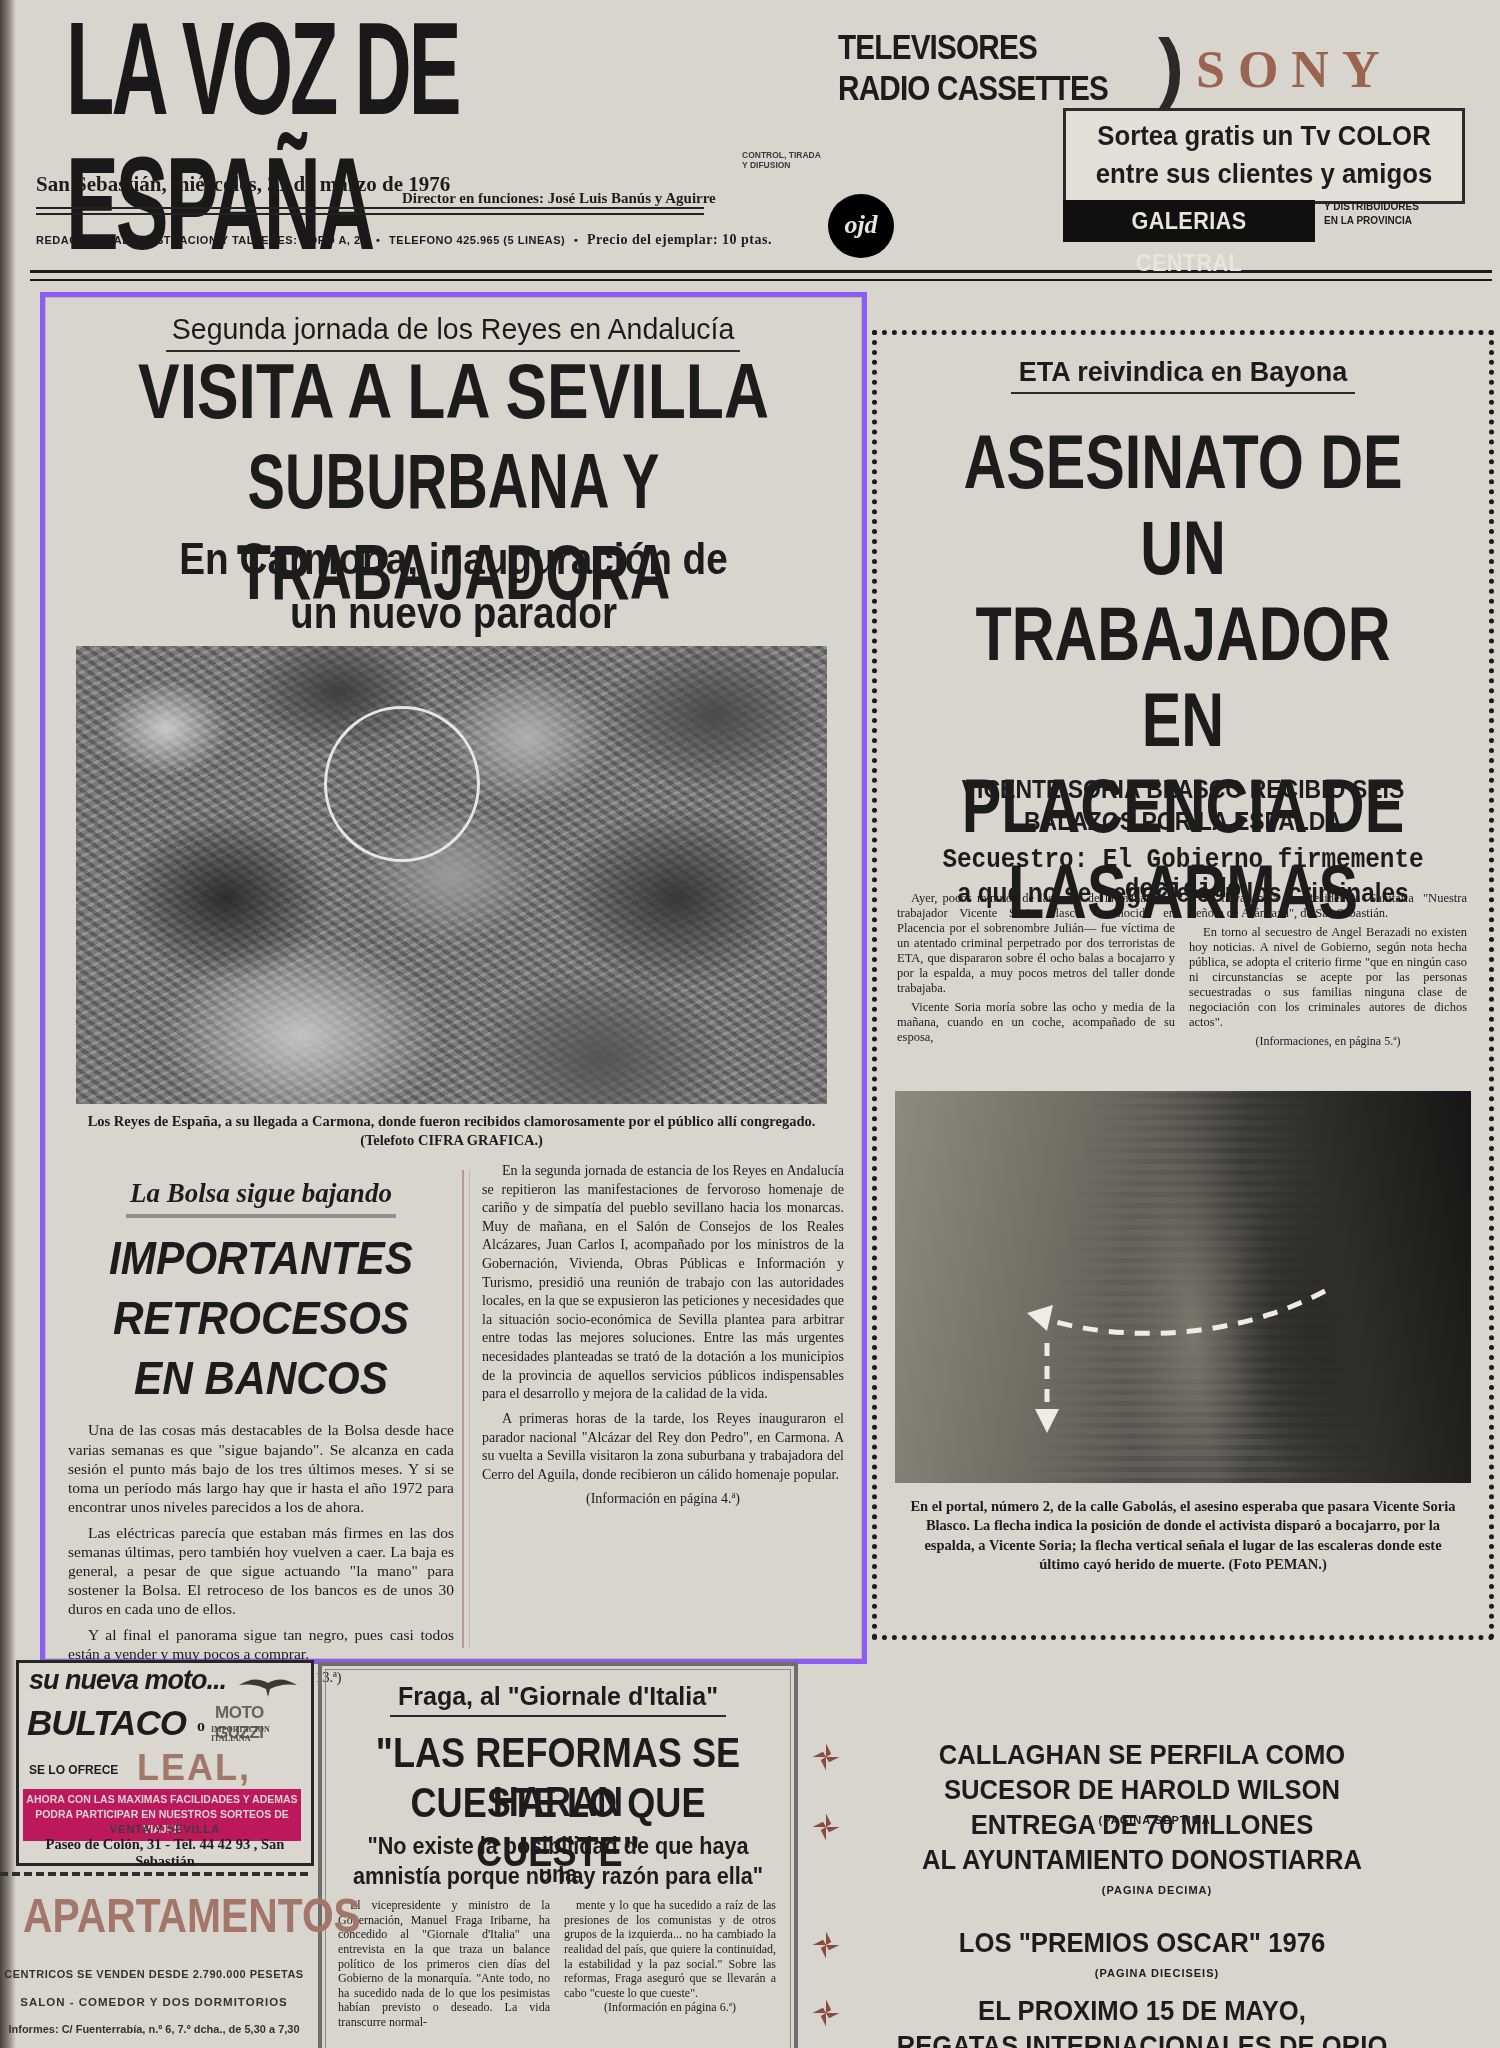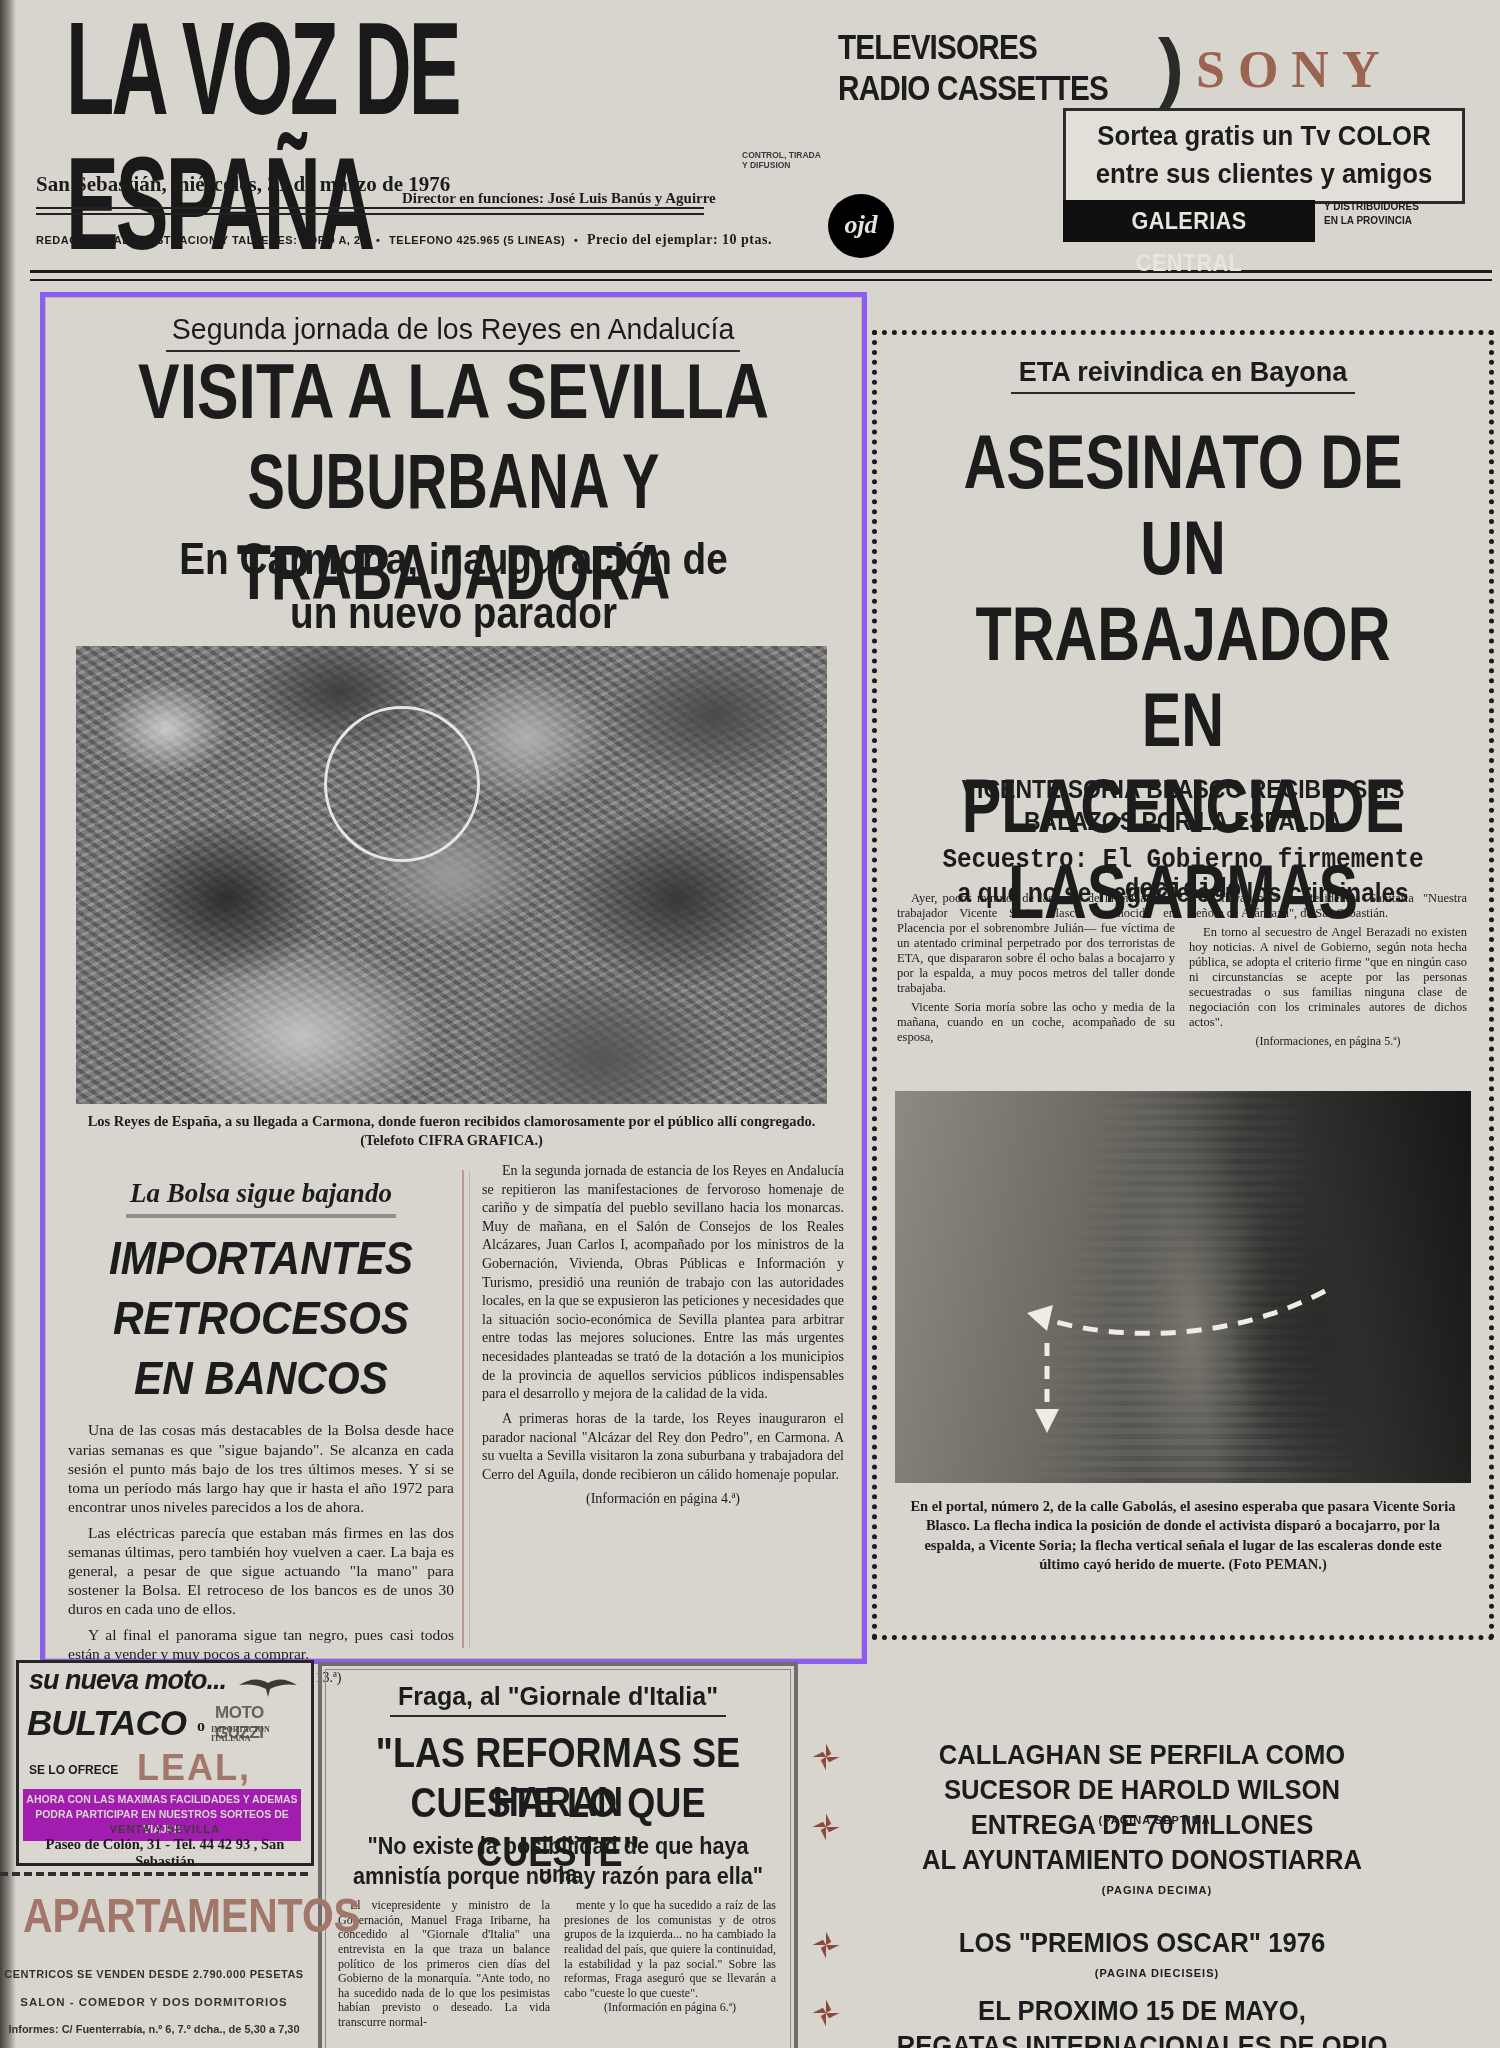--- a/index.html
+++ b/index.html
@@ -139,21 +139,21 @@
   .bt-brand{position:absolute;left:8px;top:40px;font-size:35px;font-weight:800;font-style:italic;
      font-family:"Liberation Sans",sans-serif;letter-spacing:-1px;}
   .bt-o{position:absolute;left:178px;top:54px;font-size:16px;font-weight:800;}
   .bt-mg{position:absolute;left:196px;top:40px;font-size:17px;font-weight:800;color:#66625c;
      font-family:"Liberation Sans",sans-serif;letter-spacing:-.5px;}
   .bt-mgsub{position:absolute;left:192px;top:62px;font-size:8px;font-weight:bold;color:#4c4843;}
   .bt-offer{position:absolute;left:10px;top:100px;font-size:12px;font-weight:800;
      font-family:"Liberation Sans",sans-serif;}
   .bt-leal{position:absolute;left:118px;top:84px;font-size:36px;font-weight:800;color:#a3766a;
      font-family:"Liberation Sans",sans-serif;letter-spacing:2px;}
-  .bt-banner{position:absolute;left:4px;top:126px;width:278px;background:#a21caf;color:#d9d6d0;
+  .bt-banner{position:absolute;left:4px;top:126px;width:278px;background:#be185d;color:#d9d6d0;
      font-size:10.5px;font-weight:bold;line-height:1.45;text-align:center;padding:3px 0;
      font-family:"Liberation Sans",sans-serif;}
   .bt-serv{position:absolute;left:0;top:160px;width:100%;text-align:center;font-size:11px;font-weight:800;
      color:#3f3b37;font-family:"Liberation Sans",sans-serif;letter-spacing:1px;}
   .bt-addr{position:absolute;left:0;top:173px;width:100%;text-align:center;font-size:14.5px;font-weight:800;}
   .apart{left:0;top:1872px;width:308px;height:176px;border-top:4px dashed #2e2e2e;border-bottom:4px dashed #2e2e2e;}
   .ap-title{position:absolute;top:12px;left:0;width:100%;font-size:48px;font-weight:800;color:#a3766a;
      font-family:"Liberation Sans",sans-serif;}
   .ap-title .cond{transform:scaleX(.85);}
   .ap-l{position:absolute;left:0;width:100%;text-align:center;font-weight:bold;

